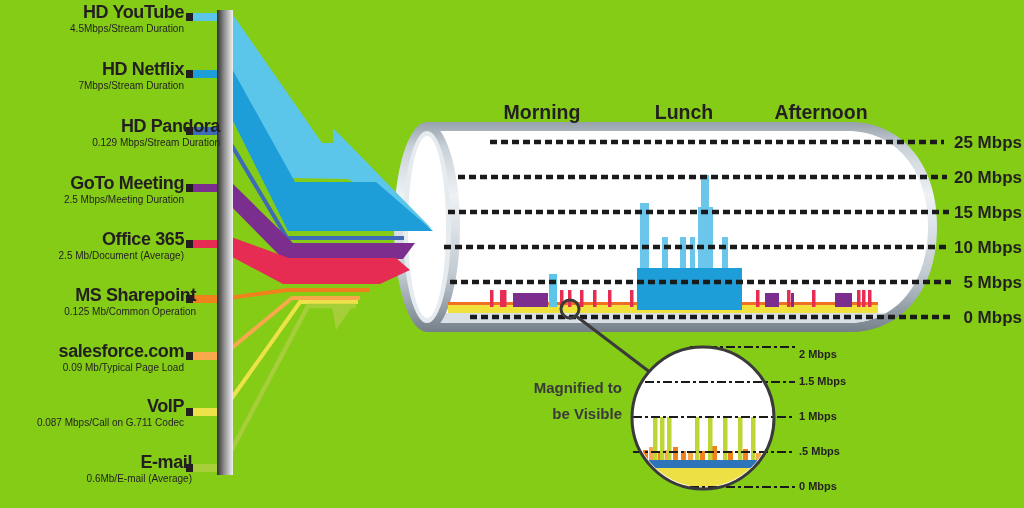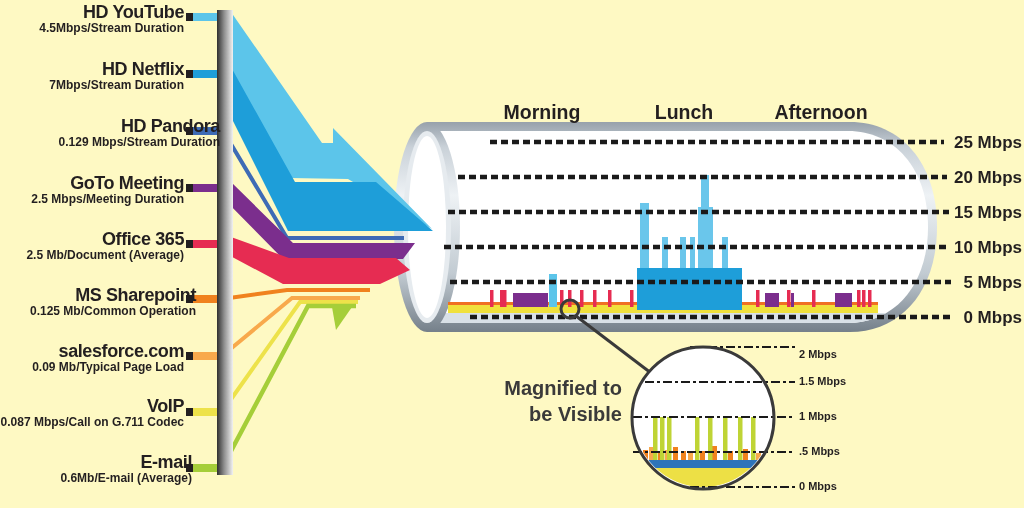--- a/index.html
+++ b/index.html
@@ -1,26 +1,26 @@
 <!DOCTYPE html>
 <html><head>
 <meta charset="utf-8">
 <style>
   html,body{margin:0;padding:0;background:#fff;}
-  .stage{position:relative;width:1024px;height:508px;background:#fef9c3;overflow:hidden;
+  .stage{position:relative;width:1024px;height:508px;background:#84cc16;overflow:hidden;
          font-family:"Liberation Sans",sans-serif;color:#231F20;}
   .stage svg{position:absolute;left:0;top:0;}
   .svc{position:absolute;left:0;width:184px;text-align:right;}
   .svc-title{font-weight:bold;font-size:18px;line-height:21px;letter-spacing:-0.4px;}
-  .svc-sub{font-weight:bold;font-size:12px;line-height:11.5px;}
+  .svc-sub{font-weight:normal;font-size:10px;line-height:11.5px;}
   .period{position:absolute;top:101px;width:150px;text-align:center;font-weight:bold;font-size:19.5px;}
   .note{position:absolute;left:579px;top:149px;width:280px;text-align:center;font-weight:bold;font-size:11px;}
   .axis-lab{position:absolute;left:948px;width:74px;text-align:right;font-weight:bold;font-size:17px;}
   .mag-lab{position:absolute;left:799px;width:64px;font-weight:bold;font-size:11px;}
-  .caption{position:absolute;left:430px;width:192px;text-align:right;font-weight:bold;font-size:20px;line-height:26px;color:#3A3A3A;}
+  .caption{position:absolute;left:430px;width:192px;text-align:right;font-weight:bold;font-size:15px;line-height:26px;color:#3A3A3A;}
 </style>
 </head>
 <body>
 
 <div class="stage">
 
   <svg width="1024" height="508" viewBox="0 0 1024 508">
     <defs>
       <linearGradient id="barGrad" x1="0" y1="0" x2="1" y2="0">
         <stop offset="0" stop-color="#2F2F2F"></stop>

